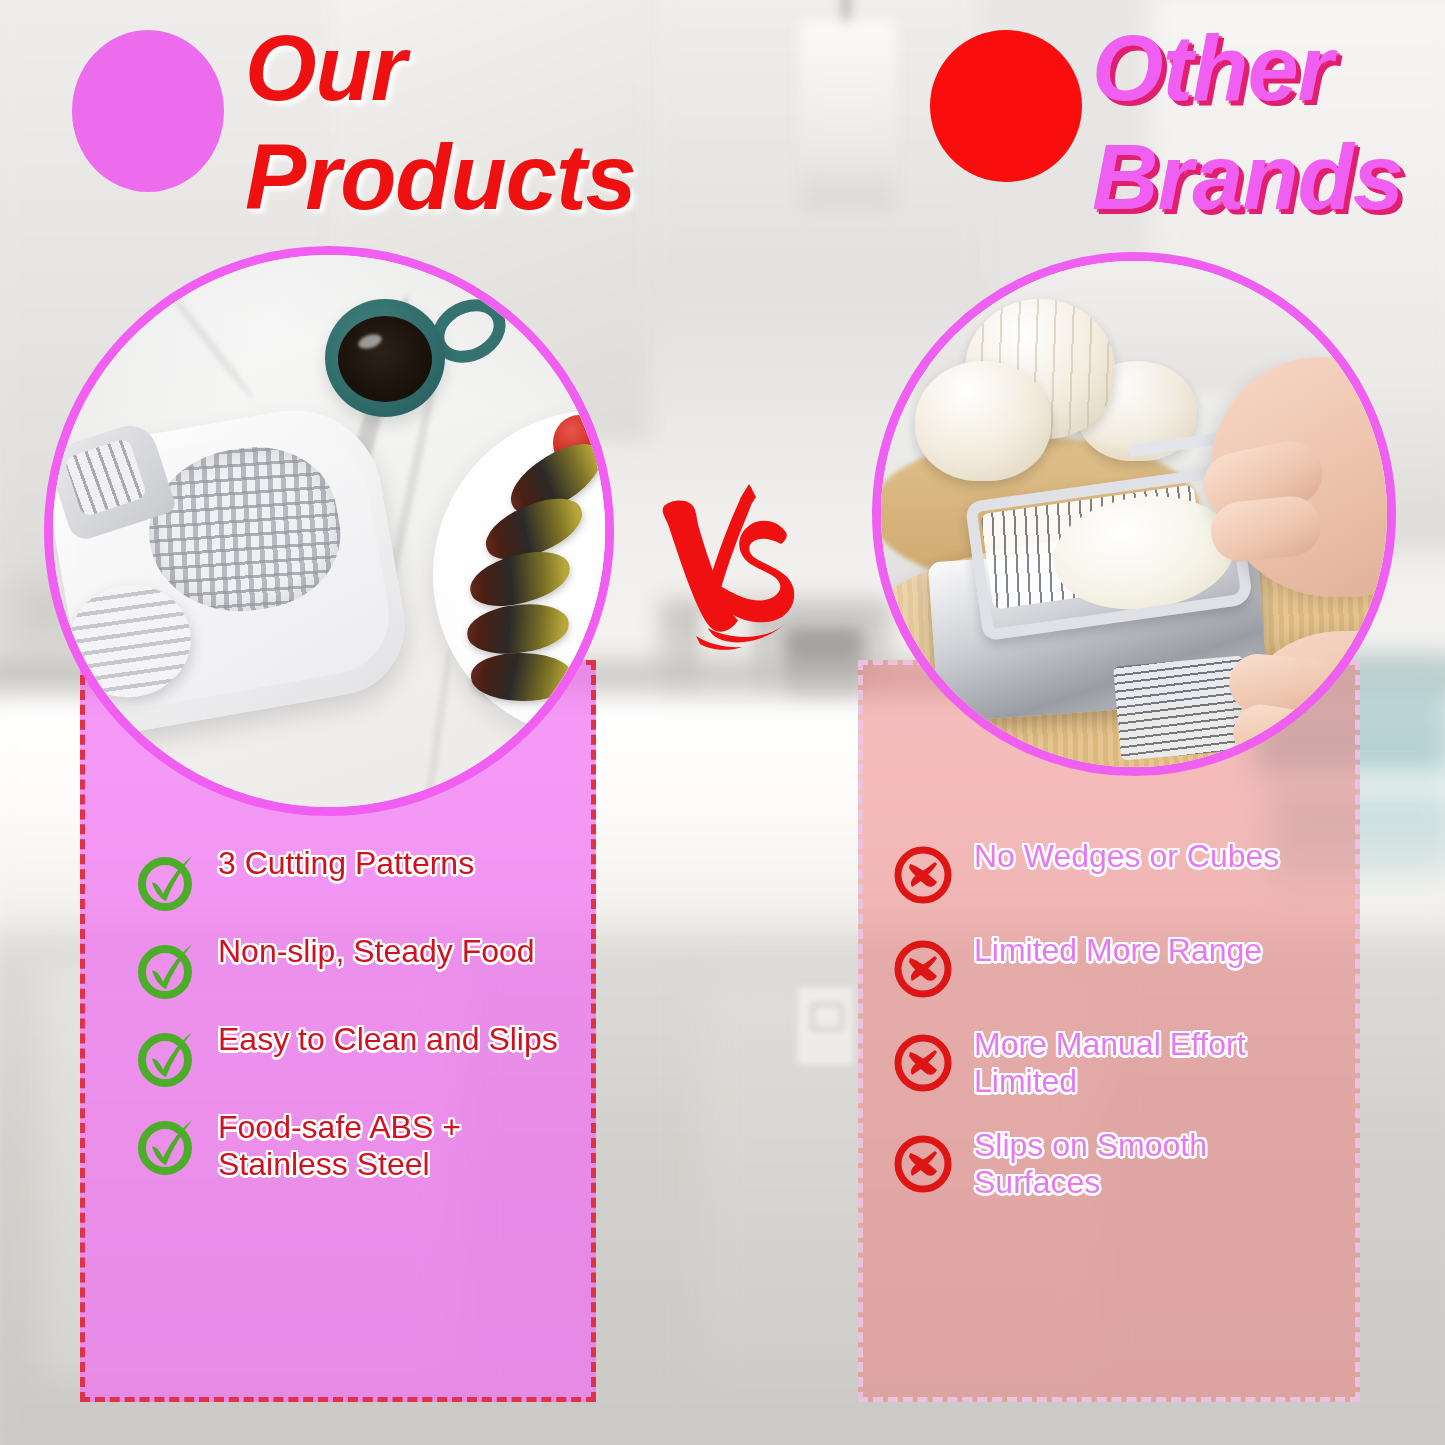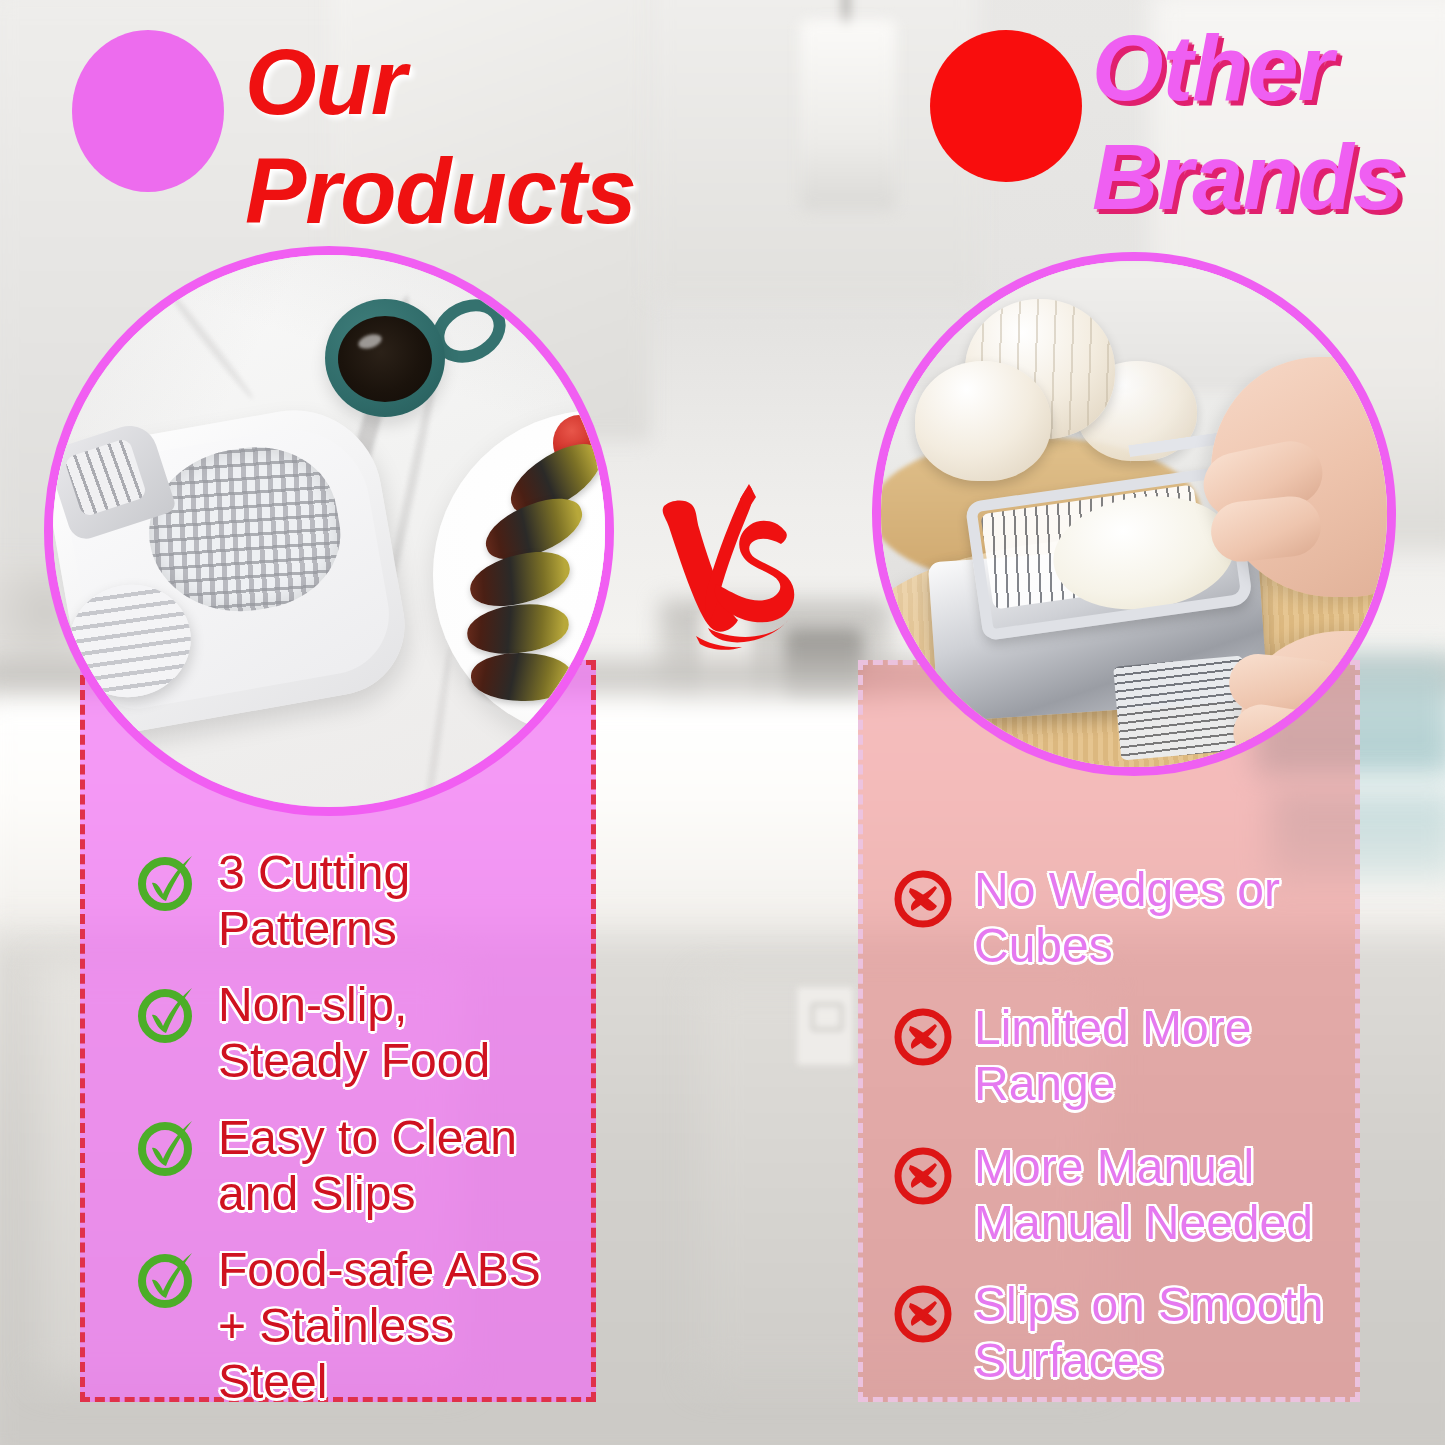--- a/index.html
+++ b/index.html
@@ -137,21 +137,20 @@
     line-height: 1.18;
     letter-spacing: -1px;
     white-space: pre-line;
     user-select: none;
   }
   .headline.left {
     left: 245px; top: 14px;
     width: 440px;
     color: #ef1111;
     text-shadow: 4px 4px 5px rgba(255,255,255,.95), 2px 2px 0 rgba(255,255,255,.6);
-    margin-top: 14px;
   }
   .headline.right {
     left: 1092px; top: 14px;
     width: 360px;
     color: #ef5ff2;
     text-shadow: 5px 5px 0 #e0206e, 3px 3px 1px rgba(224,32,110,.8);
   }
 
   
   .panel {
@@ -417,21 +416,21 @@
     align-items: flex-start;
     margin-bottom: 20px;
   }
   .feat-icon {
     flex: 0 0 auto;
     width: 62px; height: 62px;
     margin-right: 20px;
     margin-top: 6px;
   }
   .feat-text {
-    font-size: 48px;
+    font-size: 32px;
     line-height: 1.17;
     font-weight: 400;
     letter-spacing: 0px;
   }
   .feat-list.left .feat-text {
     color: #cf1220;
     max-width: 350px;
     text-shadow:
       -2px -2px 0 #fff,  2px -2px 0 #fff,
       -2px  2px 0 #fff,  2px  2px 0 #fff,
@@ -440,21 +439,21 @@
   }
   .feat-list.right .feat-text {
     color: #e579f0;
     max-width: 360px;
     text-shadow:
       -2px -2px 0 #fff,  2px -2px 0 #fff,
       -2px  2px 0 #fff,  2px  2px 0 #fff,
        0px -2.5px 0 #fff, 0px 2.5px 0 #fff,
       -2.5px 0 0 #fff, 2.5px 0 0 #fff;
   }
-  .feat-list.right .feat-row { margin-bottom: 26px; margin-top: 24px; }
+  .feat-list.right .feat-row { margin-bottom: 26px; }
 </style>
 </head>
 <body>
 
 <div id="stage">
 
   <div class="bg-layer">
     <div class="bg-base"></div>
     <div class="bg-wall-left"></div>
     <div class="bg-cabinet-a"></div>
@@ -650,21 +649,21 @@
     <div class="feat-row">
       <span class="feat-icon">
         <svg viewBox="0 0 62 62" width="62" height="62" aria-hidden="true">
           <circle cx="31" cy="31" r="25" fill="none" stroke="#dd1515" stroke-width="7"></circle>
           <path d="M18,20 C26,22 36,30 45,38 C43,42 39,44 35,42
                    C28,37 20,29 17,24 Z" fill="#dd1515"></path>
           <path d="M45,20 C40,28 30,37 20,43 C18,40 19,36 22,33
                    C29,28 38,22 43,18 Z" fill="#dd1515"></path>
         </svg>
       </span>
-      <span class="feat-text">More Manual Manual Needed</span>
+      <span class="feat-text">More Manual Effort Limited</span>
     </div>
 
     <div class="feat-row">
       <span class="feat-icon">
         <svg viewBox="0 0 62 62" width="62" height="62" aria-hidden="true">
           <circle cx="31" cy="31" r="25" fill="none" stroke="#dd1515" stroke-width="7"></circle>
           <path d="M18,20 C26,22 36,30 45,38 C43,42 39,44 35,42
                    C28,37 20,29 17,24 Z" fill="#dd1515"></path>
           <path d="M45,20 C40,28 30,37 20,43 C18,40 19,36 22,33
                    C29,28 38,22 43,18 Z" fill="#dd1515"></path>

